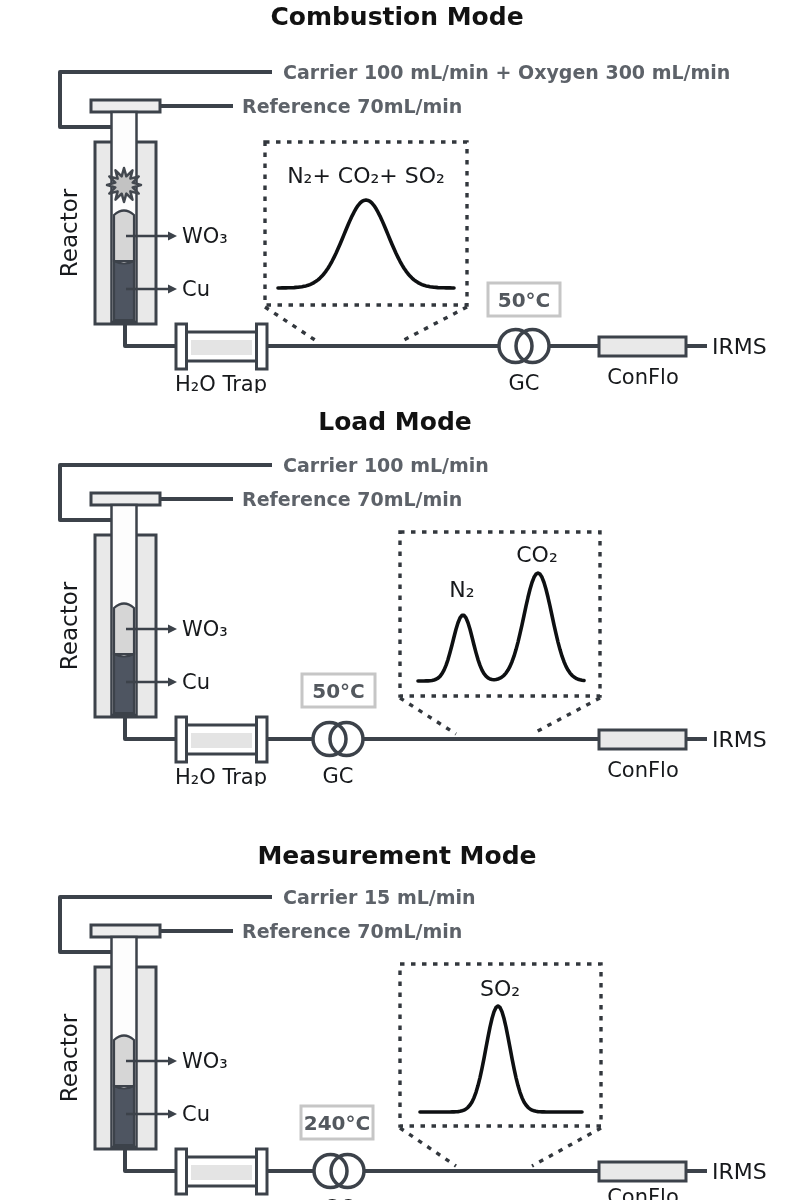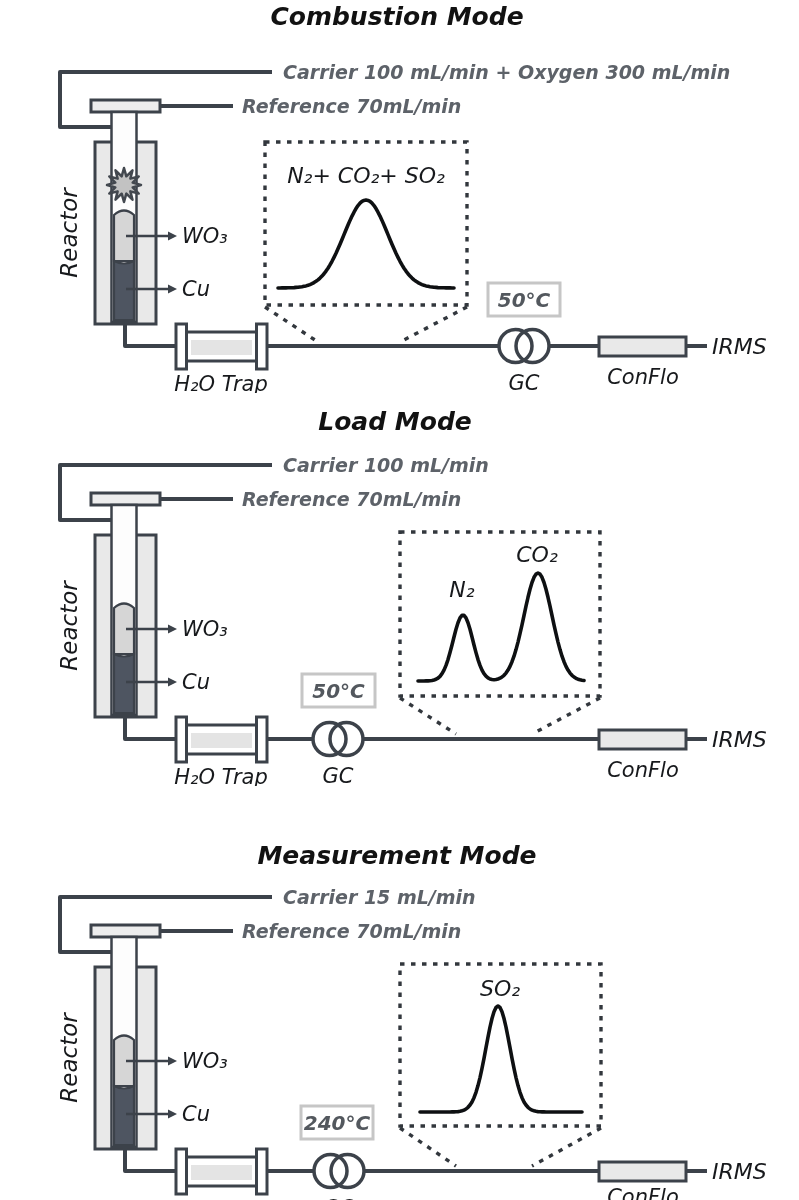--- a/index.html
+++ b/index.html
@@ -4,21 +4,21 @@
 <style>
   :root{
     --line:#3c424a;
     --fill-light:#e9e9e9;
     --wo3:#d6d6d6;
     --cu:#4e5561;
     --ink:#17191c;
   }
   html,body{margin:0;padding:0;background:#ffffff;}
   .canvas{position:relative;width:772px;height:1200px;background:#ffffff;overflow:hidden;
-          font-family:"DejaVu Sans",sans-serif;font-style:italic;}
+          font-family:"DejaVu Sans",sans-serif;}
   .panel{position:absolute;left:0;width:799px;}
   svg{display:block;}
   svg text{font-family:"DejaVu Sans",sans-serif;}
   .t-title{font-size:25px;font-weight:bold;fill:#121212;text-anchor:middle;}
   .t-flow{font-size:19px;font-weight:bold;fill:#5d6269;}
   .t-lbl{font-size:21px;fill:var(--ink);}
   .t-mid{text-anchor:middle;}
   .t-reactor{font-size:23px;fill:var(--ink);text-anchor:middle;}
   .t-badge{font-size:20px;font-weight:bold;fill:#53585e;text-anchor:middle;}
   .t-peak{font-size:22px;fill:var(--ink);text-anchor:middle;}

